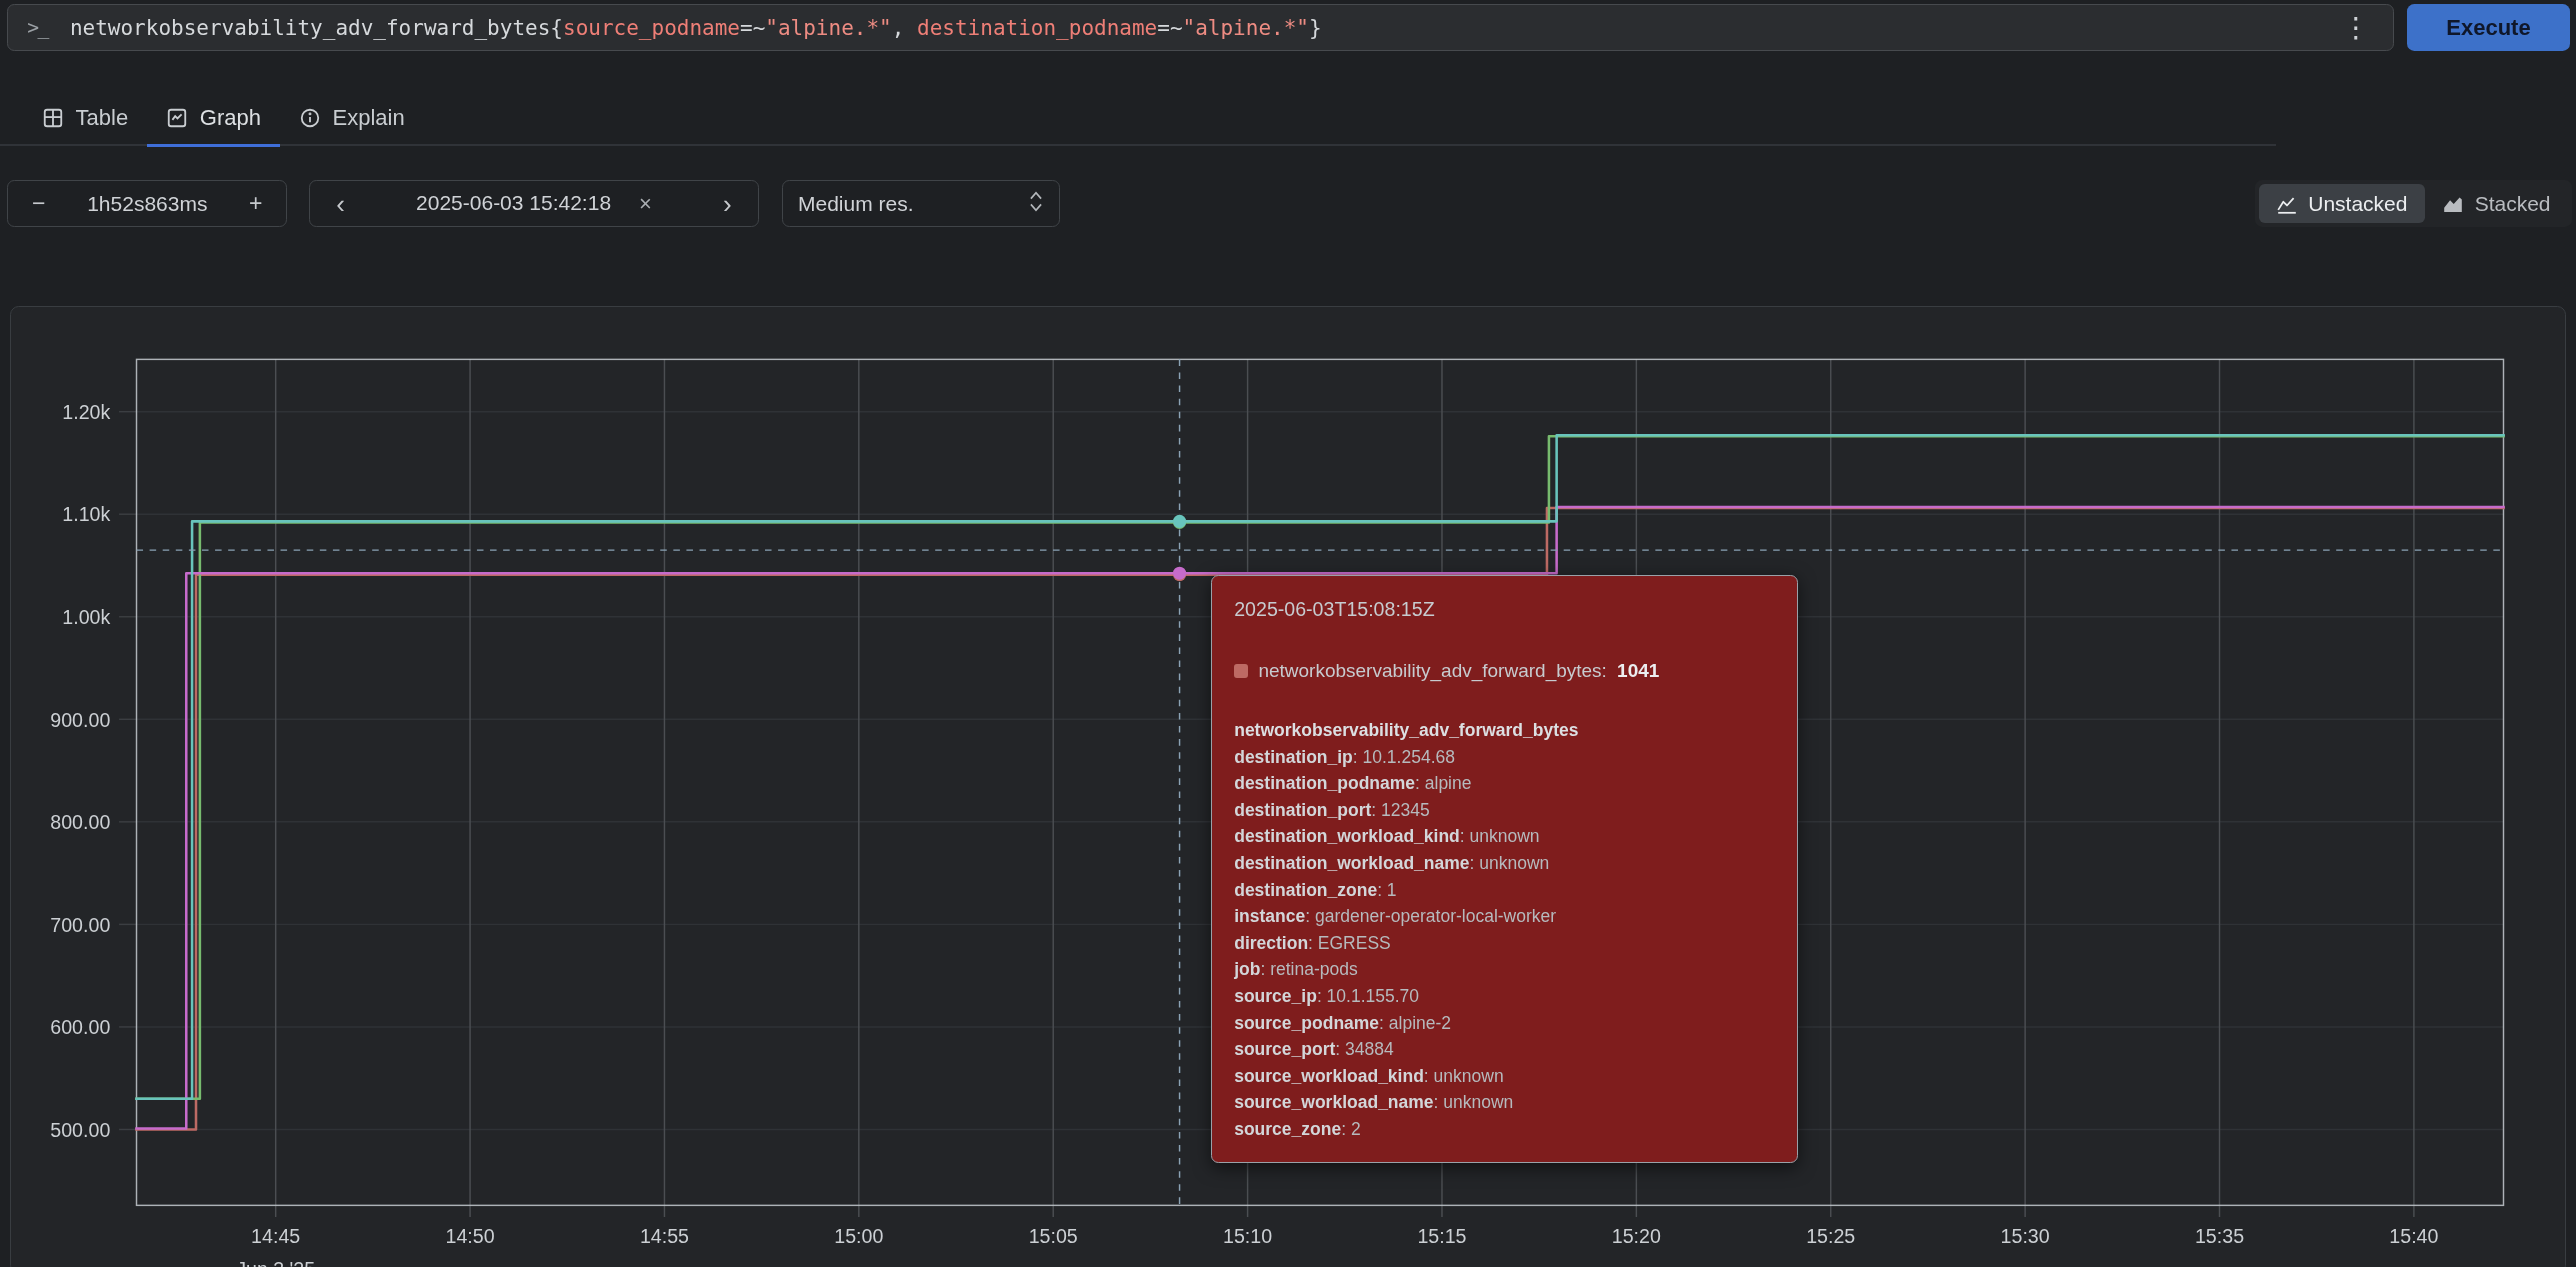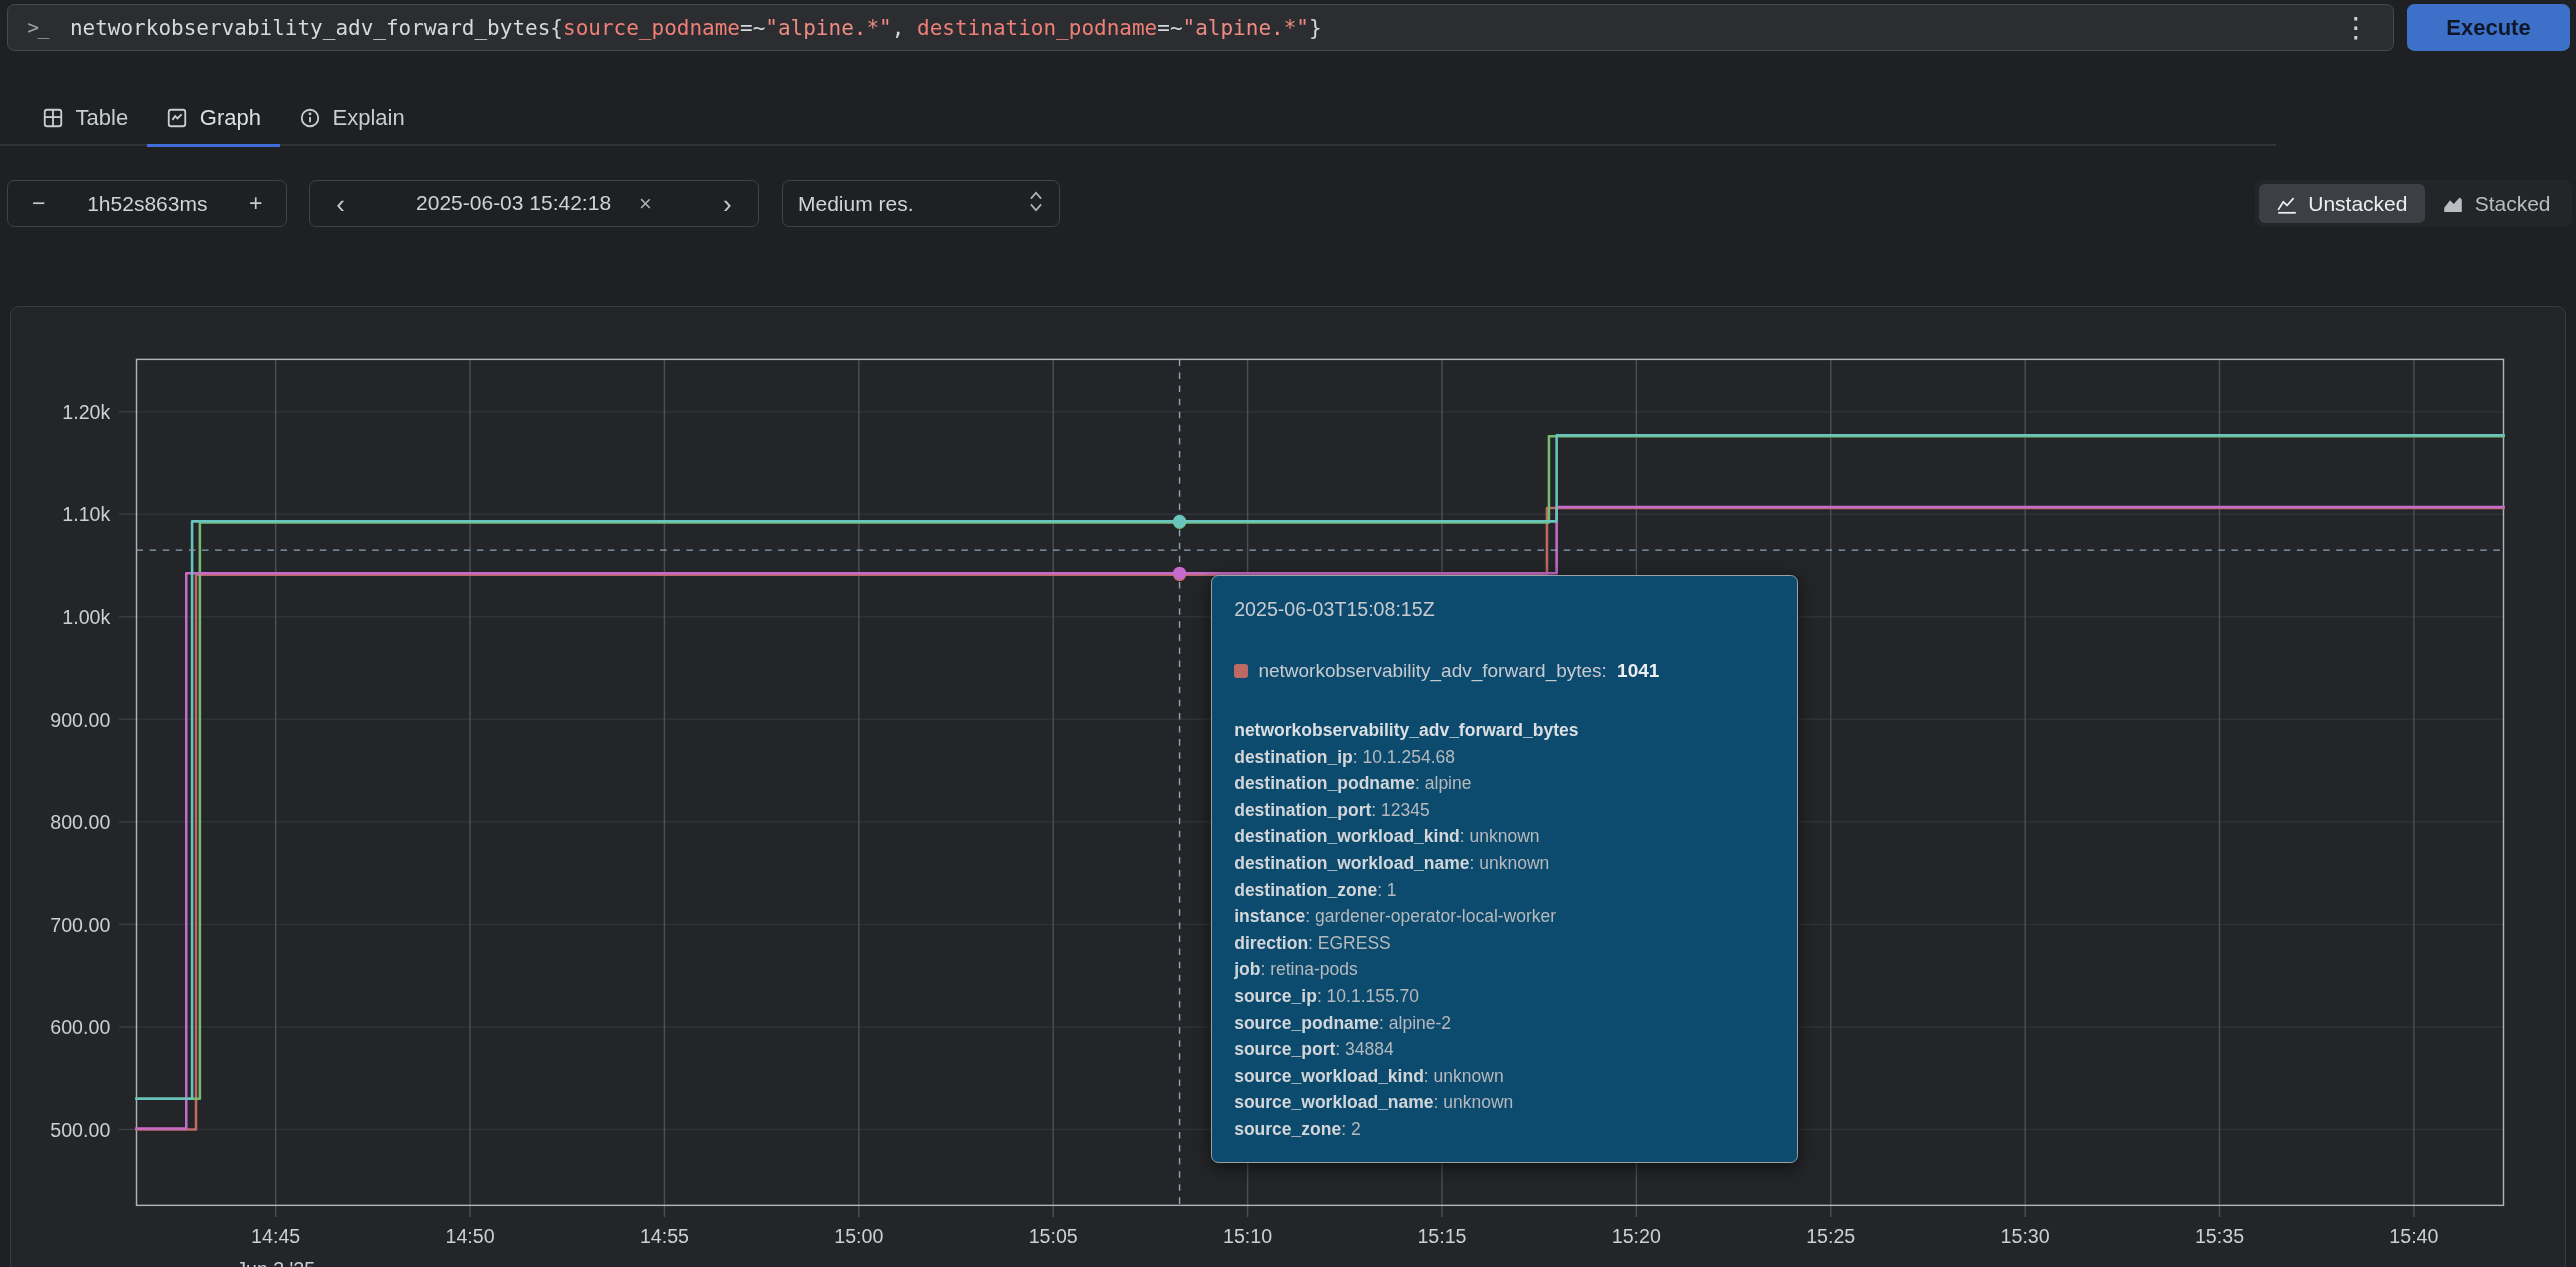--- a/index.html
+++ b/index.html
@@ -83,21 +83,21 @@
   
   .panel {
     position:absolute; left:10.2px; top:306px; width:2556px; height:968px;
     border:0.7px solid #393d41; border-radius:8.7px; background:#232528;
   }
   #chart { position:absolute; left:0; top:0; }
 
   
   .tooltip {
     position:absolute; left:1200px; top:268px; width:587px;
-    background:#0c4a6e; border:1.1px solid #9aa1a8; border-radius:7.3px;
+    background:#7f1d1d; border:1.1px solid #9aa1a8; border-radius:7.3px;
     padding:22px 26px 19px 22px; z-index:5;
     box-shadow:0 4.4px 17.5px rgba(0,0,0,0.55);
     font-size:17.5px; color:#b6babd;
   }
   .tt-time { font-size:19.6px; color:#c7cbcf; margin-bottom:39px; }
   .tt-series { display:flex; align-items:center; gap:10.2px; color:#c7cbcf; font-size:19px; margin-bottom:35px; }
   .tt-swatch { width:14px; height:14px; border-radius:2.9px; flex:0 0 auto; }
   .tt-series b { color:#eceef0; font-weight:700; }
   .tt-metric { font-weight:700; color:#dcdfe2; line-height:26.6px; }
   .tt-row { line-height:26.6px; }

